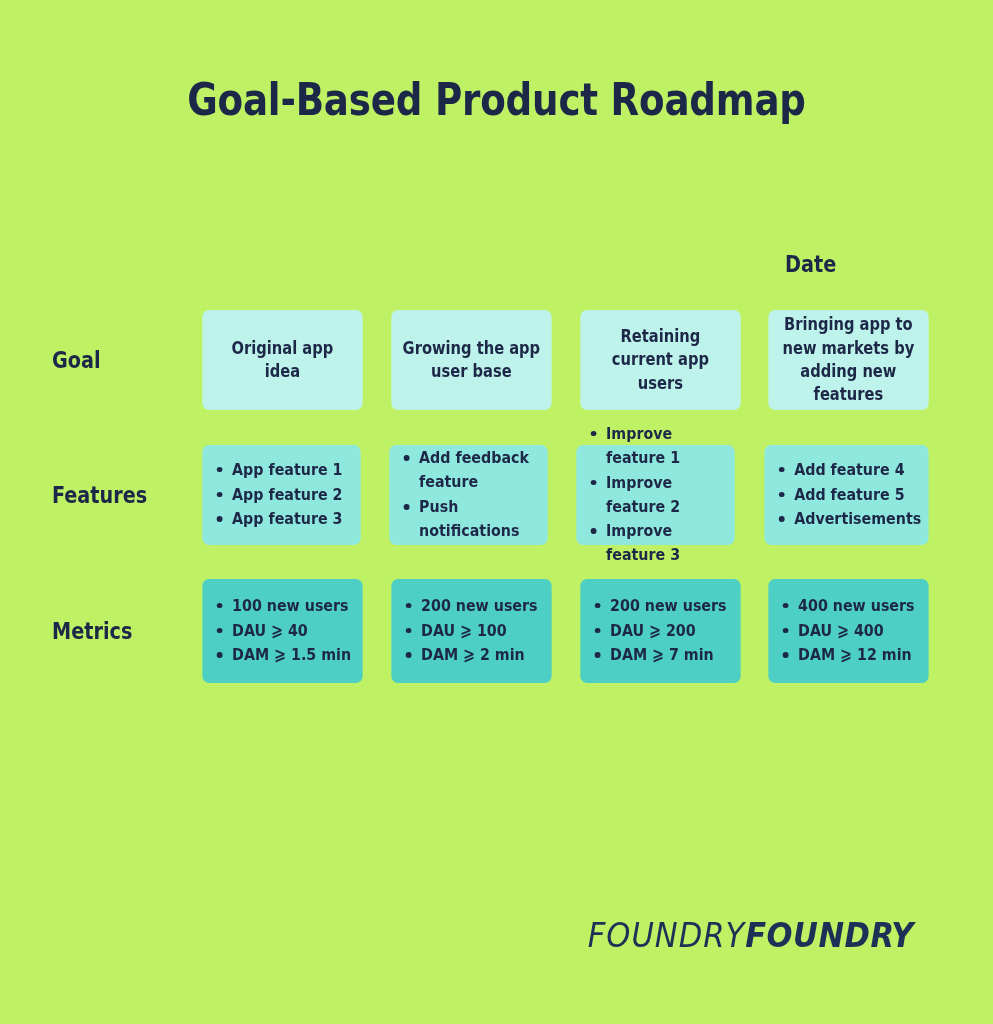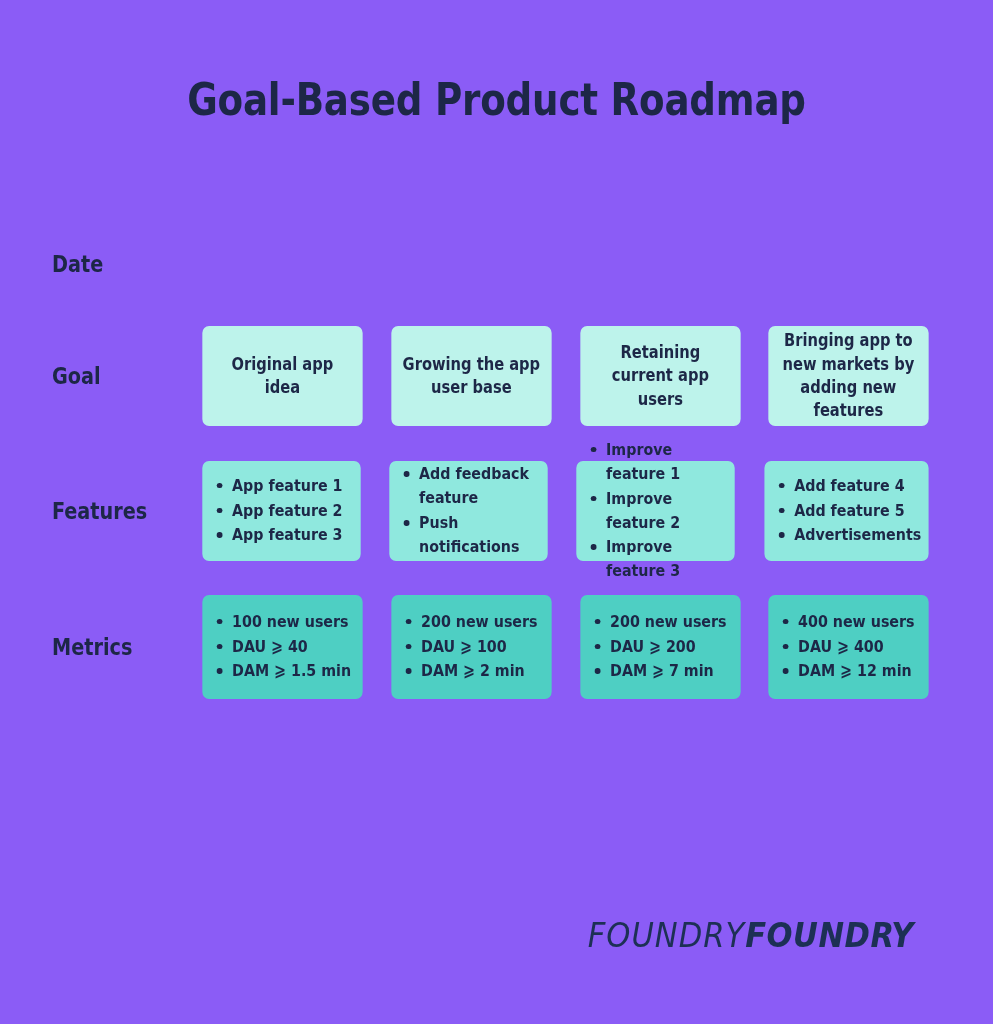--- a/index.html
+++ b/index.html
@@ -81,21 +81,21 @@
     box-sizing: border-box;
     display: flex;
     align-items: center;
     justify-content: center;
     font-family: "Liberation Sans Narrow", "DejaVu Sans Condensed", "Liberation Sans", sans-serif;
     color: #1d2747;
     transform: scaleX(0.96);
   }
 
   
-  .row-date { height: 52px; margin-bottom: 36px; }
+  .row-date { height: 52px; margin-bottom: 20px; justify-content: flex-end; }
   .row-date .cell {
     height: 52px;
     background: #fbcc51;
     font-size: 17.5px;
     font-weight: bold;
     letter-spacing: 0.1px;
   }
 
   
   .row-name { height: 50px; margin-bottom: 42px; }
@@ -184,21 +184,21 @@
   .logo .lg-bold {
     font-weight: bold;
     font-style: italic;
     letter-spacing: 0.5px;
     text-align: right;
   }
 </style>
 </head>
 <body>
 
-<div class="page" style="background: #8b5cf6;">
+<div class="page" style="background: #bef264;">
 
   <div class="title-wrap">
     <div class="title" style="color: rgb(29, 39, 71);">Goal-Based Product Roadmap</div>
   </div>
 
   <div class="roadmap">
 
     <div class="row row-date">
       <div class="row-label" style="color: rgb(29, 39, 71);">Date</div>
     </div>

